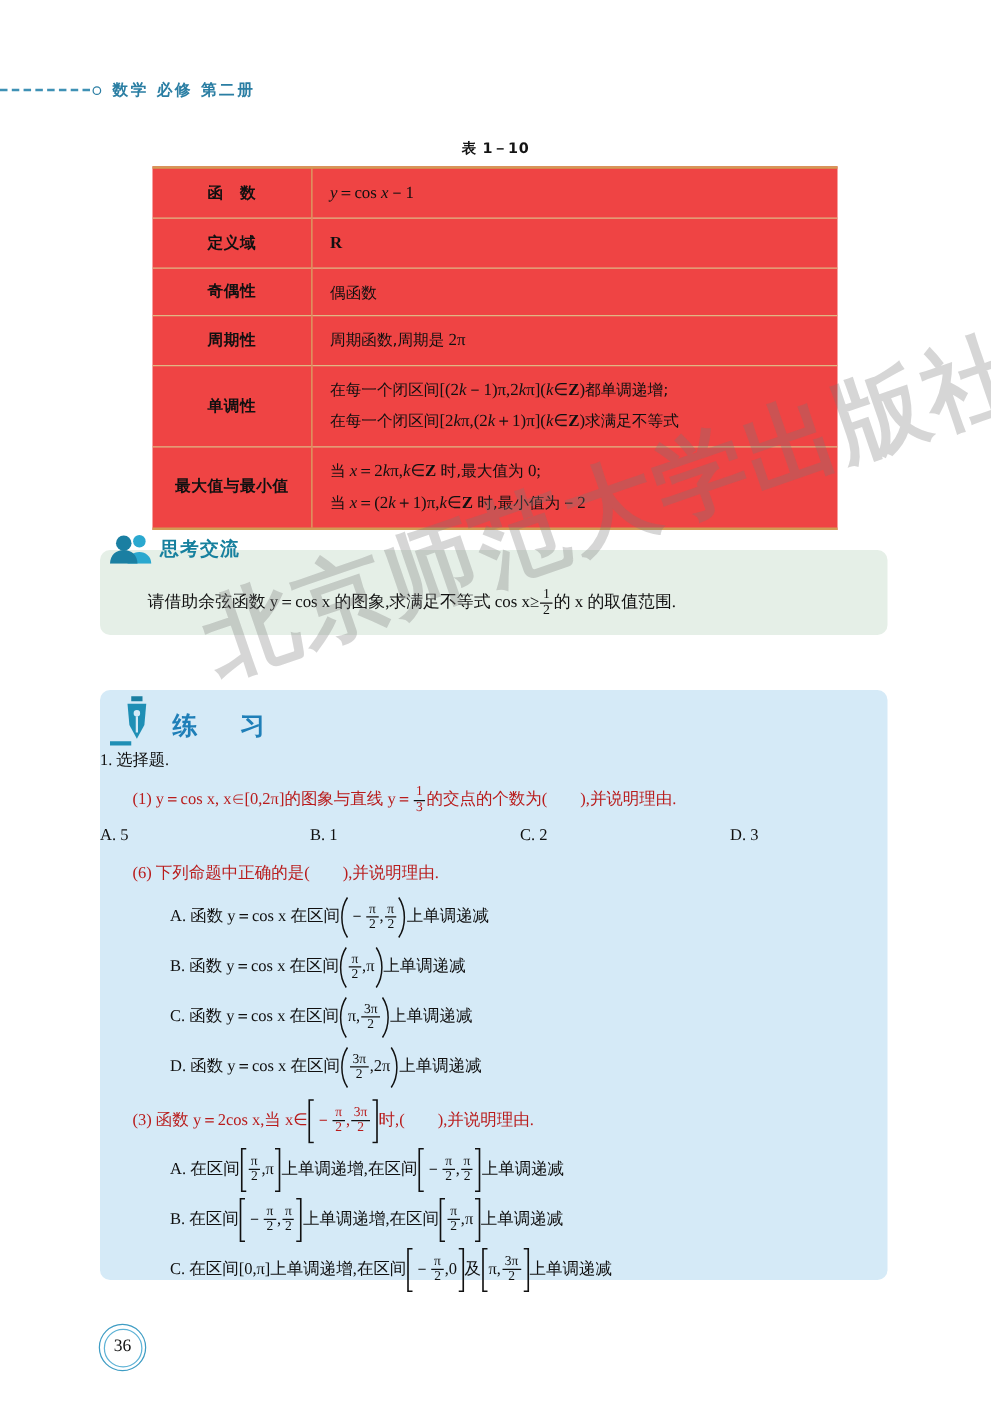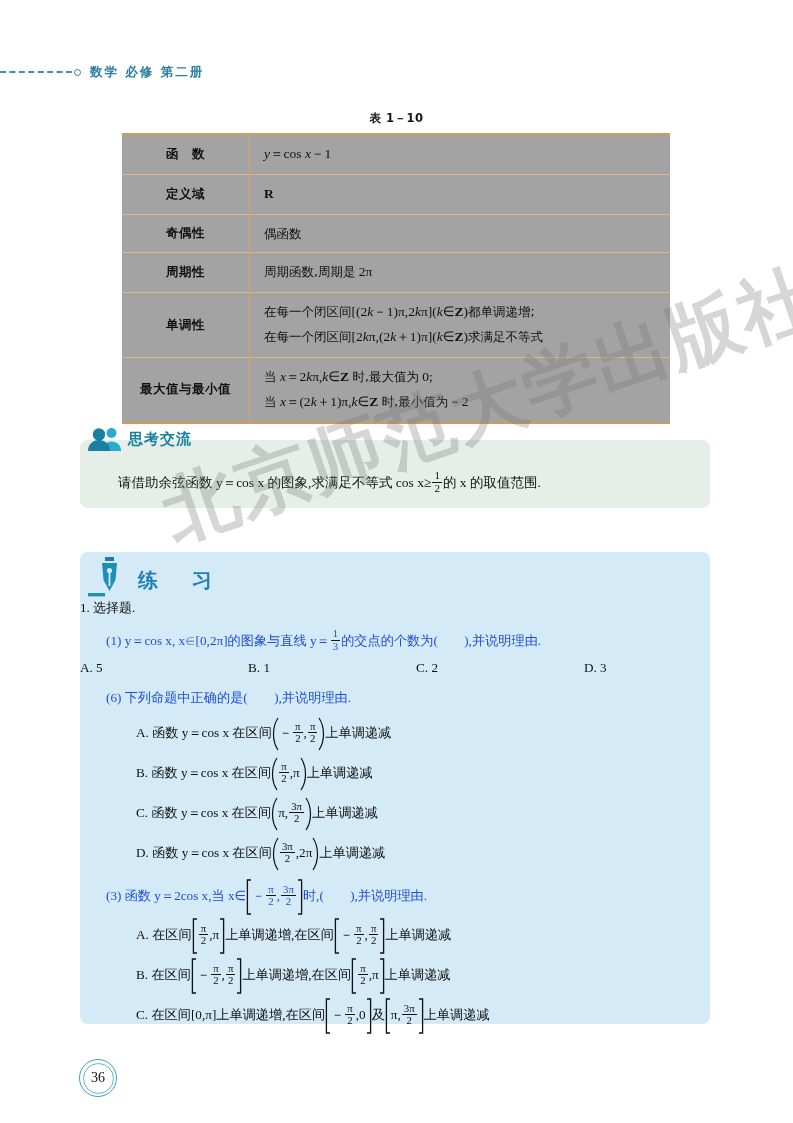--- a/index.html
+++ b/index.html
@@ -77,21 +77,21 @@
     font-weight: 700;
     color: #141414;
     letter-spacing: 0.5px;
   }
   .tbl {
     position: absolute;
     left: 122px;
     top: 133px;
     width: 548px;
     border-collapse: collapse;
-    background: #a3a3a3;
+    background: #ef4444;
     border-top: 2.2px solid #d39b55;
     border-bottom: 2.2px solid #d39b55;
   }
   .tbl td {
     border-top: 1px solid #e0b784;
     padding: 0;
     vertical-align: middle;
     font-size: 12.5px;
   }
   .tbl tr:first-child td { border-top: none; }
@@ -201,21 +201,21 @@
     position: absolute;
     font-family: "Liberation Serif", serif;
     font-size: 13px;
     color: #101010;
     white-space: nowrap;
   }
   .q-line {
     position: absolute;
     font-family: "Liberation Serif", serif;
     font-size: 13.2px;
-    color: #1d4ed8;
+    color: #b91c1c;
     white-space: nowrap;
   }
   .opt-row {
     position: absolute;
     font-family: "Liberation Serif", serif;
     font-size: 13.2px;
     color: #101010;
     white-space: nowrap;
   }
   .opt-row span.oc { display: inline-block; }

